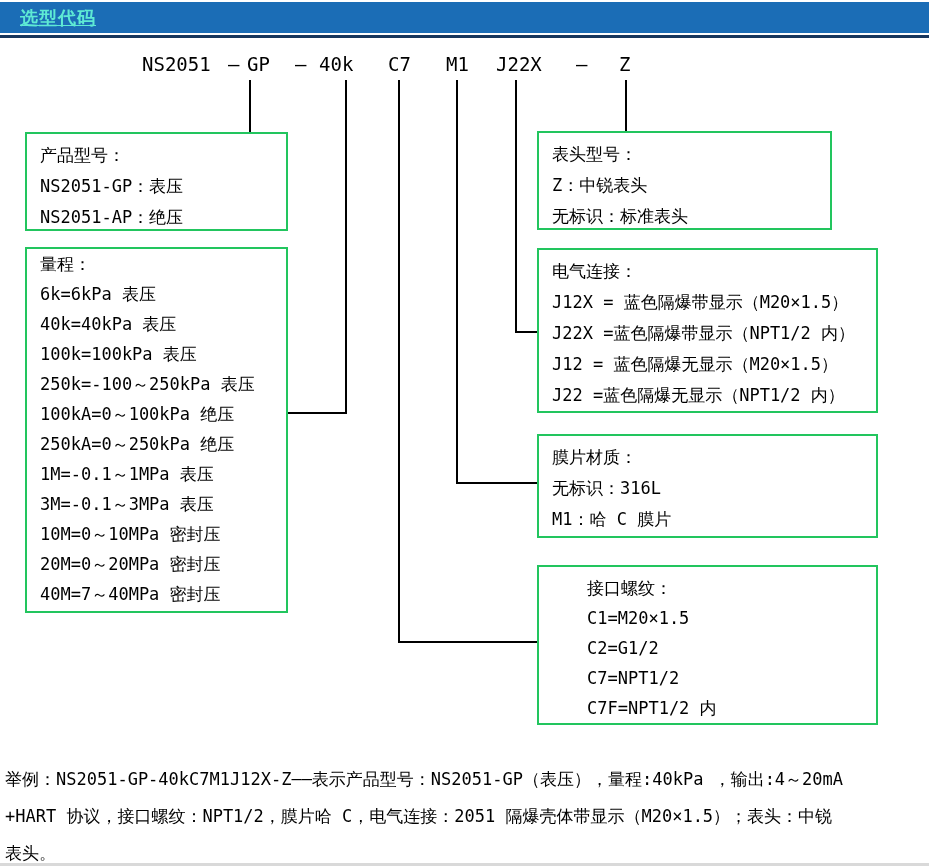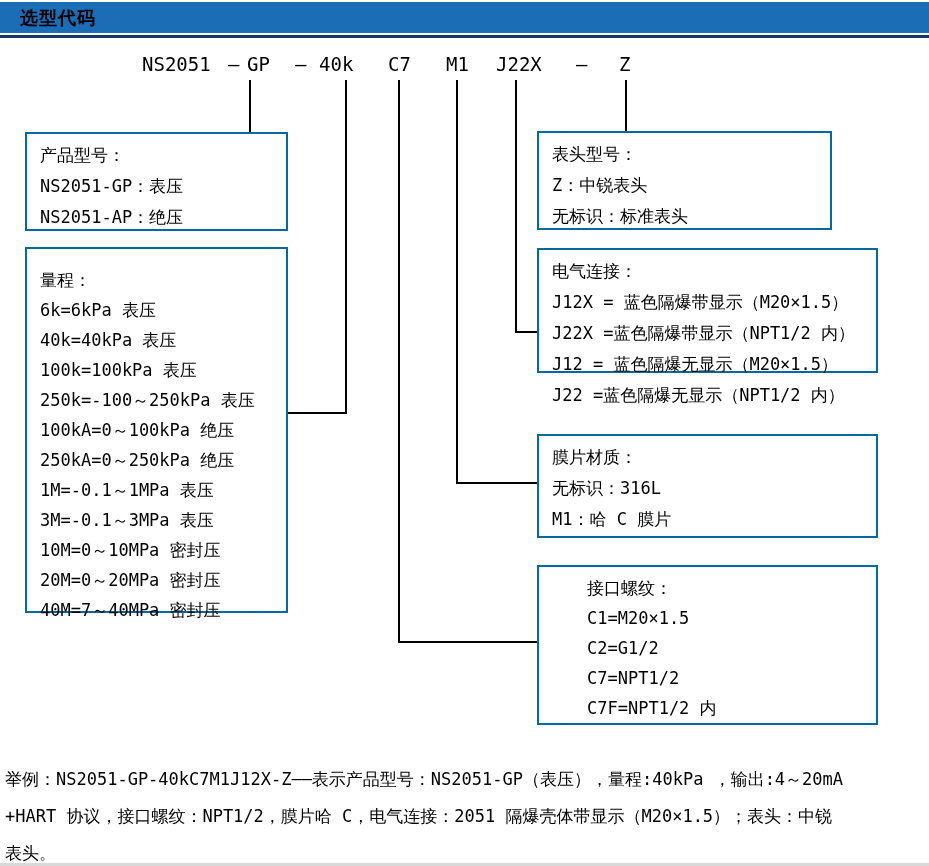--- a/index.html
+++ b/index.html
@@ -10,41 +10,42 @@
     font-family:"DejaVu Sans Mono","DejaVu Sans",monospace;
     color:#000000;
     overflow:hidden;
   }
   
   .header-bar{
     position:absolute;left:0;top:2px;width:929px;height:31px;
     background:#1b6db6;display:flex;align-items:center;
   }
   .header-title{
-    margin-left:20px;color:#000000;font-weight:bold;font-size:18px;
+    margin-left:20px;color:#5eead4;font-weight:bold;font-size:18px;
     font-family:"Liberation Sans","DejaVu Sans",sans-serif;
     letter-spacing:1px;
+    text-decoration:underline;
   }
   .header-underline{
     position:absolute;left:0;top:35px;width:929px;height:3px;background:#17365d;
   }
   
   .code-seg{position:absolute;top:53px;font-size:19px;white-space:pre;}
   
   .vline,.hline{position:absolute;background:#000000;}
   .vline{width:2px;}
   .hline{height:2px;}
   
   .box{
-    position:absolute;border:2px solid #0369a1;background:#ffffff;
+    position:absolute;border:2px solid #22c55e;background:#ffffff;
     box-sizing:border-box;padding:6px 0 0 13px;
     font-size:17px;line-height:31px;white-space:nowrap;
   }
   .box .ln{white-space:nowrap;}
-  .box-range{line-height:30px;padding-top:16px;}
+  .box-range{line-height:30px;padding-top:0;}
   .box-thread{line-height:30px;padding-left:48px;}
   
   .example{
     position:absolute;left:5px;top:761px;width:920px;
     font-size:17px;line-height:37px;
   }
   .example .ln{white-space:nowrap;}
   .bottom-rule{position:absolute;left:0;top:863px;width:929px;height:3px;background:#d9d9d9;}
 </style>
 </head>
@@ -101,21 +102,21 @@
     <div class="ln">20M=0～20MPa 密封压</div>
     <div class="ln">40M=7～40MPa 密封压</div>
   </div>
 
   <div class="box" style="left:537px;top:131px;width:295px;height:99px">
     <div class="ln">表头型号：</div>
     <div class="ln">Z：中锐表头</div>
     <div class="ln">无标识：标准表头</div>
   </div>
 
-  <div class="box" style="left:537px;top:248px;width:341px;height:125px">
+  <div class="box" style="left:537px;top:248px;width:341px;height:165px">
     <div class="ln">电气连接：</div>
     <div class="ln">J12X = 蓝色隔爆带显示（M20×1.5）</div>
     <div class="ln">J22X =蓝色隔爆带显示（NPT1/2 内）</div>
     <div class="ln">J12 = 蓝色隔爆无显示（M20×1.5）</div>
     <div class="ln">J22 =蓝色隔爆无显示（NPT1/2 内）</div>
   </div>
 
   <div class="box" style="left:537px;top:434px;width:341px;height:104px">
     <div class="ln">膜片材质：</div>
     <div class="ln">无标识：316L</div>

